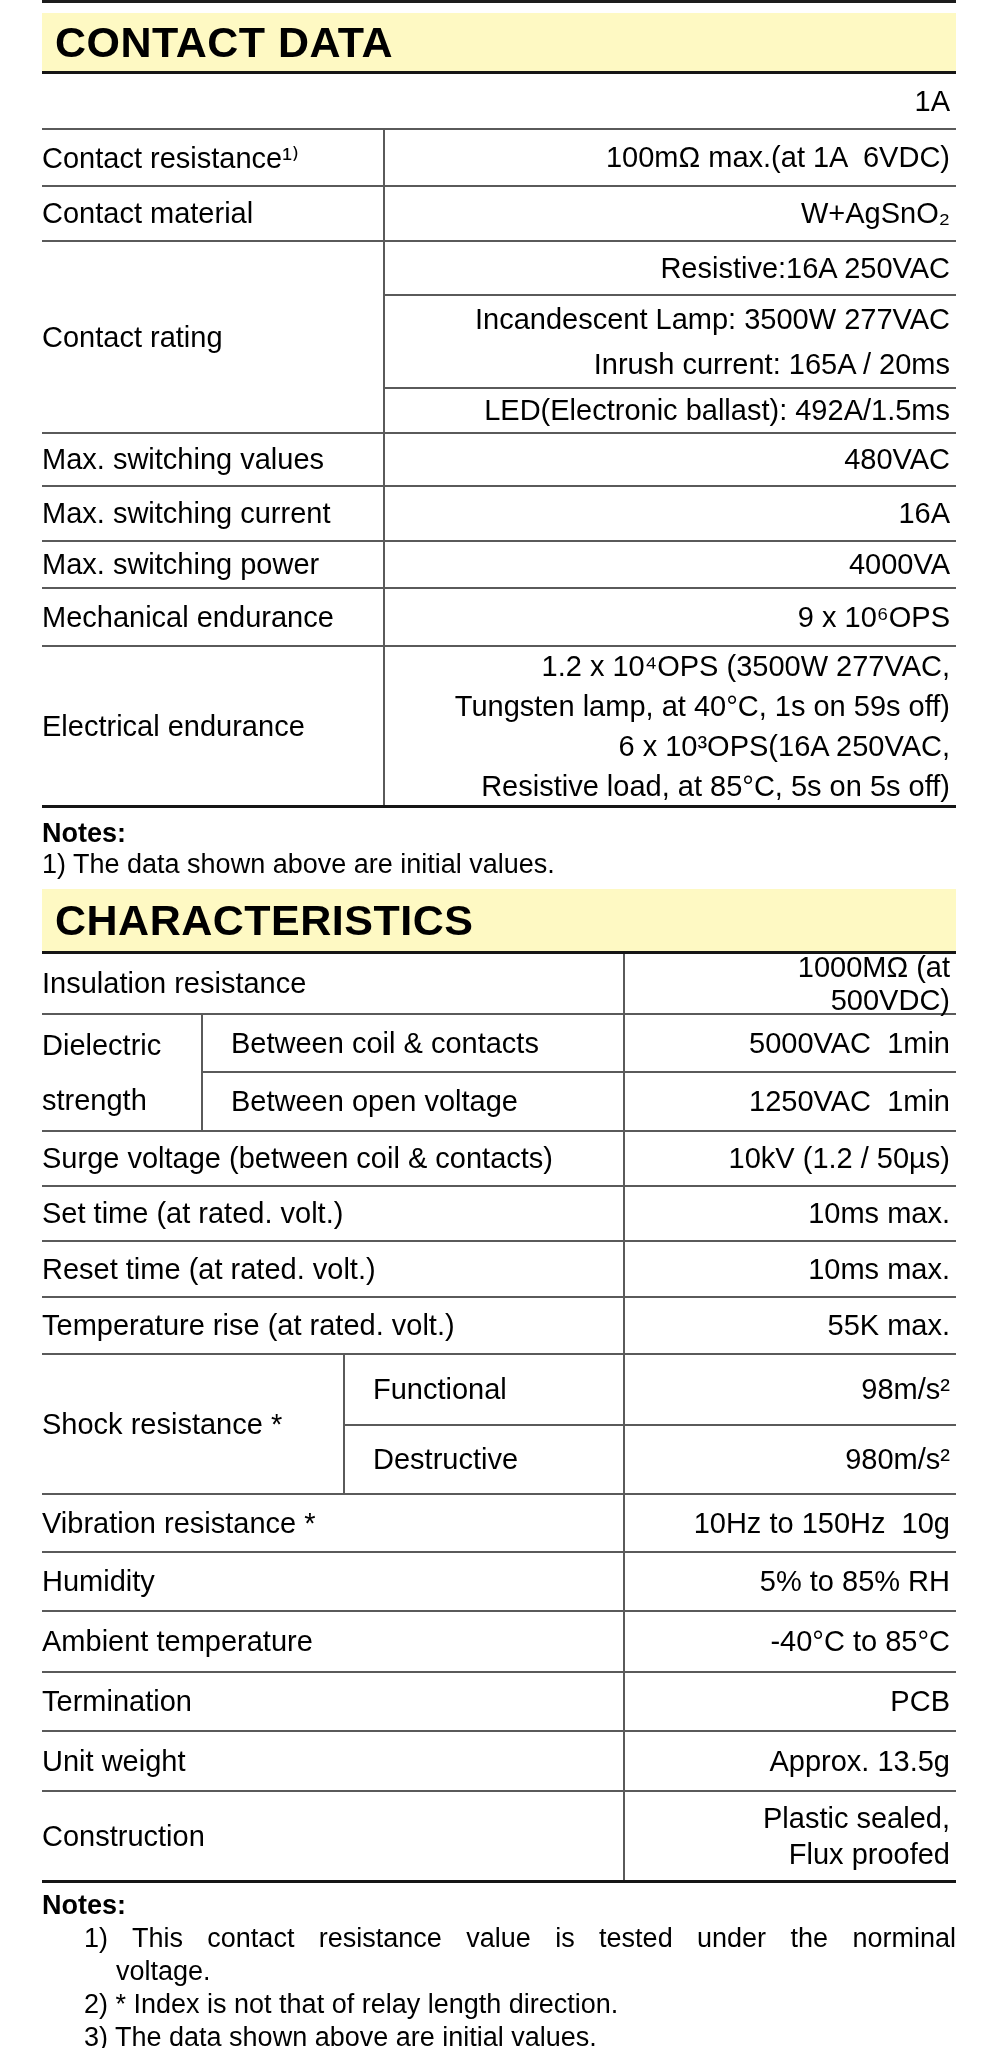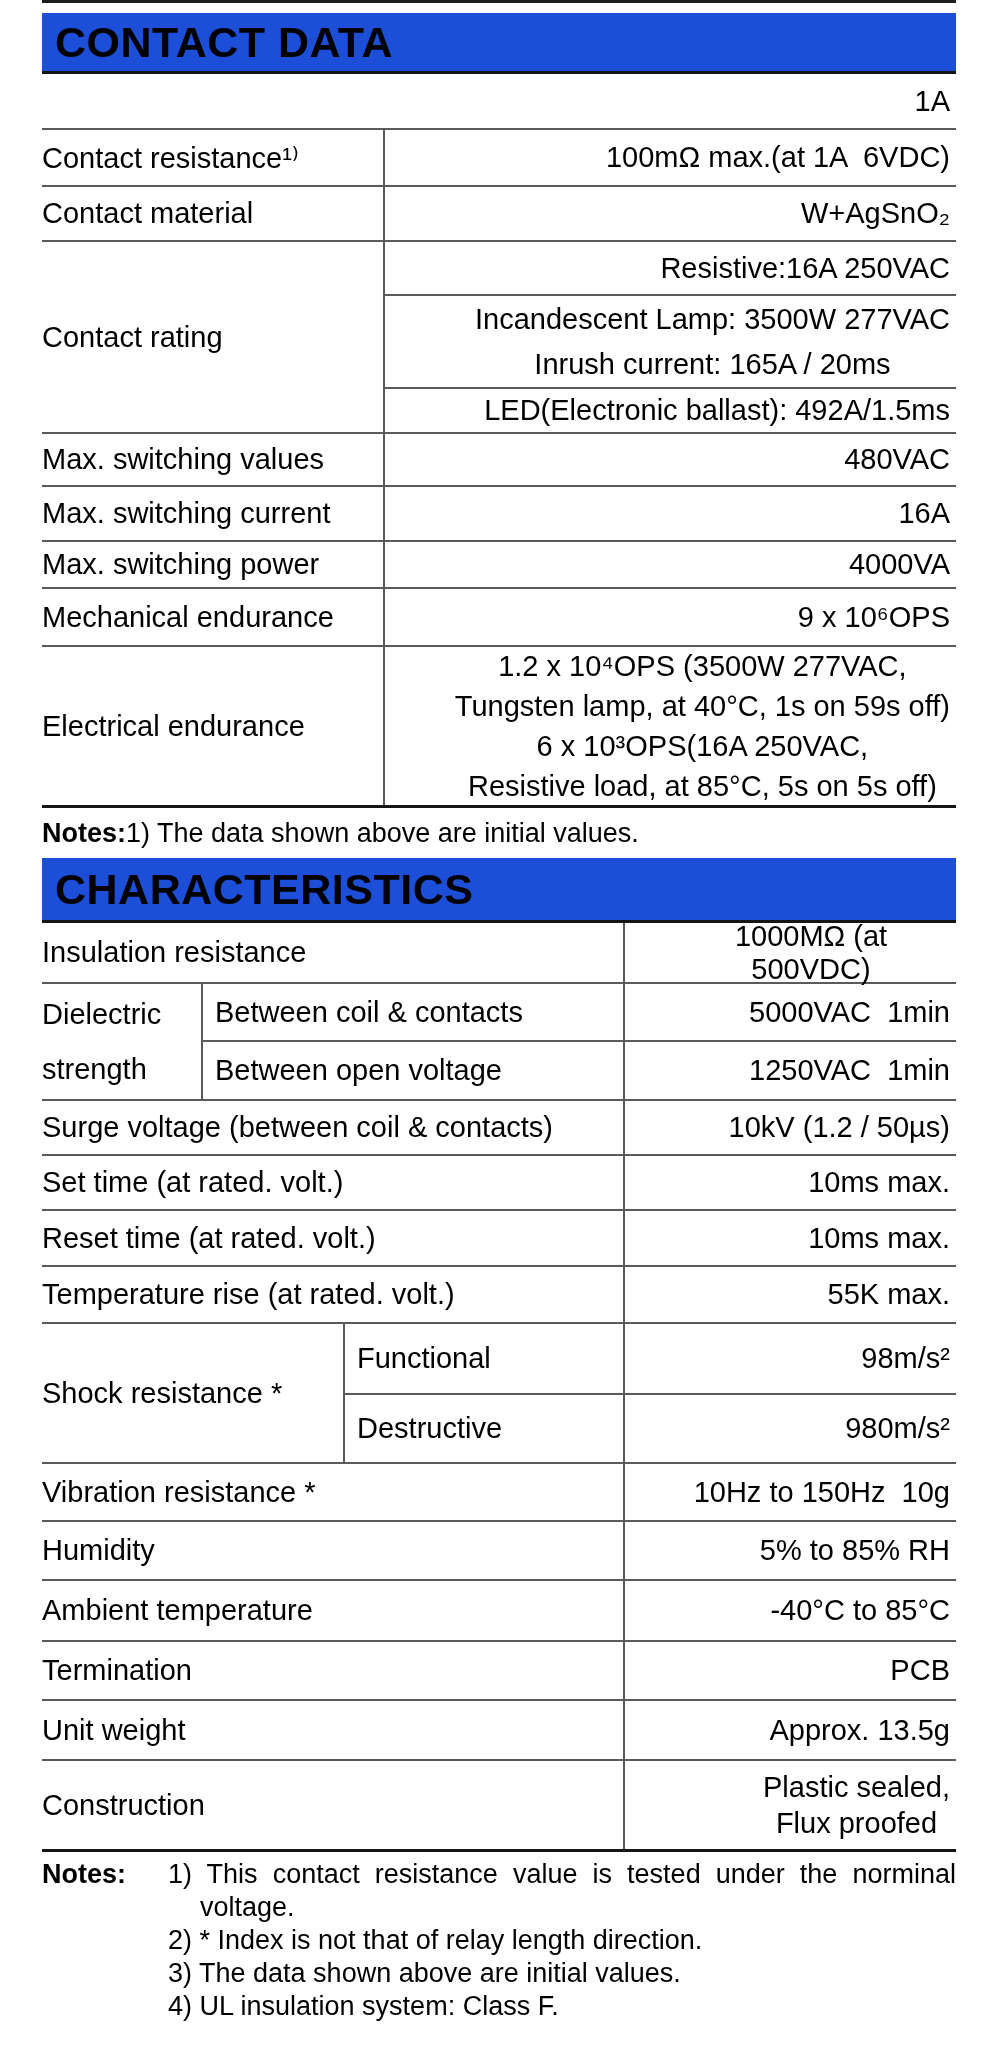--- a/index.html
+++ b/index.html
@@ -11,21 +11,21 @@
     color:#000000;
     font-family:"Liberation Sans","DejaVu Sans",sans-serif;
     font-size:29px;
     overflow:hidden;
   }
   .content { position:absolute; left:42px; top:0; width:914px; }
 
   .topline { height:3px; background:#1c1c1c; }
 
   .band {
-    height:58px; background:#1d4ed8;
+    height:58px; background:#fef9c3;
     display:flex; align-items:center;
     padding-left:13px;
   }
   .band1 { margin-top:10px; }
   .band2 { height:62px; margin-top:9px; }
   .band-title { font-size:43px; font-weight:700; letter-spacing:0.5px; }
 
   .tbl { border-top:3px solid #151515; border-bottom:3px solid #151515; }
   .row { display:flex; align-items:stretch; }
   .row + .row { border-top:2px solid #5a5a5a; }
@@ -35,49 +35,49 @@
     display:flex; align-items:center;
     border-right:2px solid #5a5a5a;
     white-space:pre-wrap;
   }
   .tbl-contact .cl { width:343px; }
   .tbl-char .cl { width:583px; }
 
   
   .cr {
     flex:1; display:flex; align-items:center; justify-content:flex-end;
-    text-align:center; padding-right:6px;
+    text-align:right; padding-right:6px;
     white-space:pre-wrap;
     padding-left:47px;
   }
 
   
   .subcol { flex:1; display:flex; flex-direction:column; }
   .subcol > .sub { display:flex; }
   .subcol > .sub + .sub { border-top:2px solid #5a5a5a; }
 
   
   .gl {
     display:flex; align-items:center;
     border-right:2px solid #5a5a5a;
     white-space:pre-wrap;
   }
   .cm {
     display:flex; align-items:center;
     border-right:2px solid #5a5a5a;
-    padding-left:12px;
+    padding-left:28px;
     white-space:pre-wrap;
   }
 
   .lh45 { line-height:45px; }
   .lh40 { line-height:40px; }
   .lh36 { line-height:36px; }
   .lh55 { line-height:55px; }
 
-  .notes { font-size:27px; }
+  .notes { font-size:27px;flex-direction:column; }
   .notes1 { margin-top:10px; line-height:31px; display:flex; }
   .notes-label { font-weight:700; white-space:pre; }
   .notes2 { margin-top:6px; line-height:33px; display:flex; }
   .notes-body { flex:1;margin-left:42px; }
   .nline { white-space:pre-wrap; }
   .njustify { text-align:justify; text-align-last:justify; }
   .ncont { margin-left:32px; }
 </style>
 </head>
 <body>

